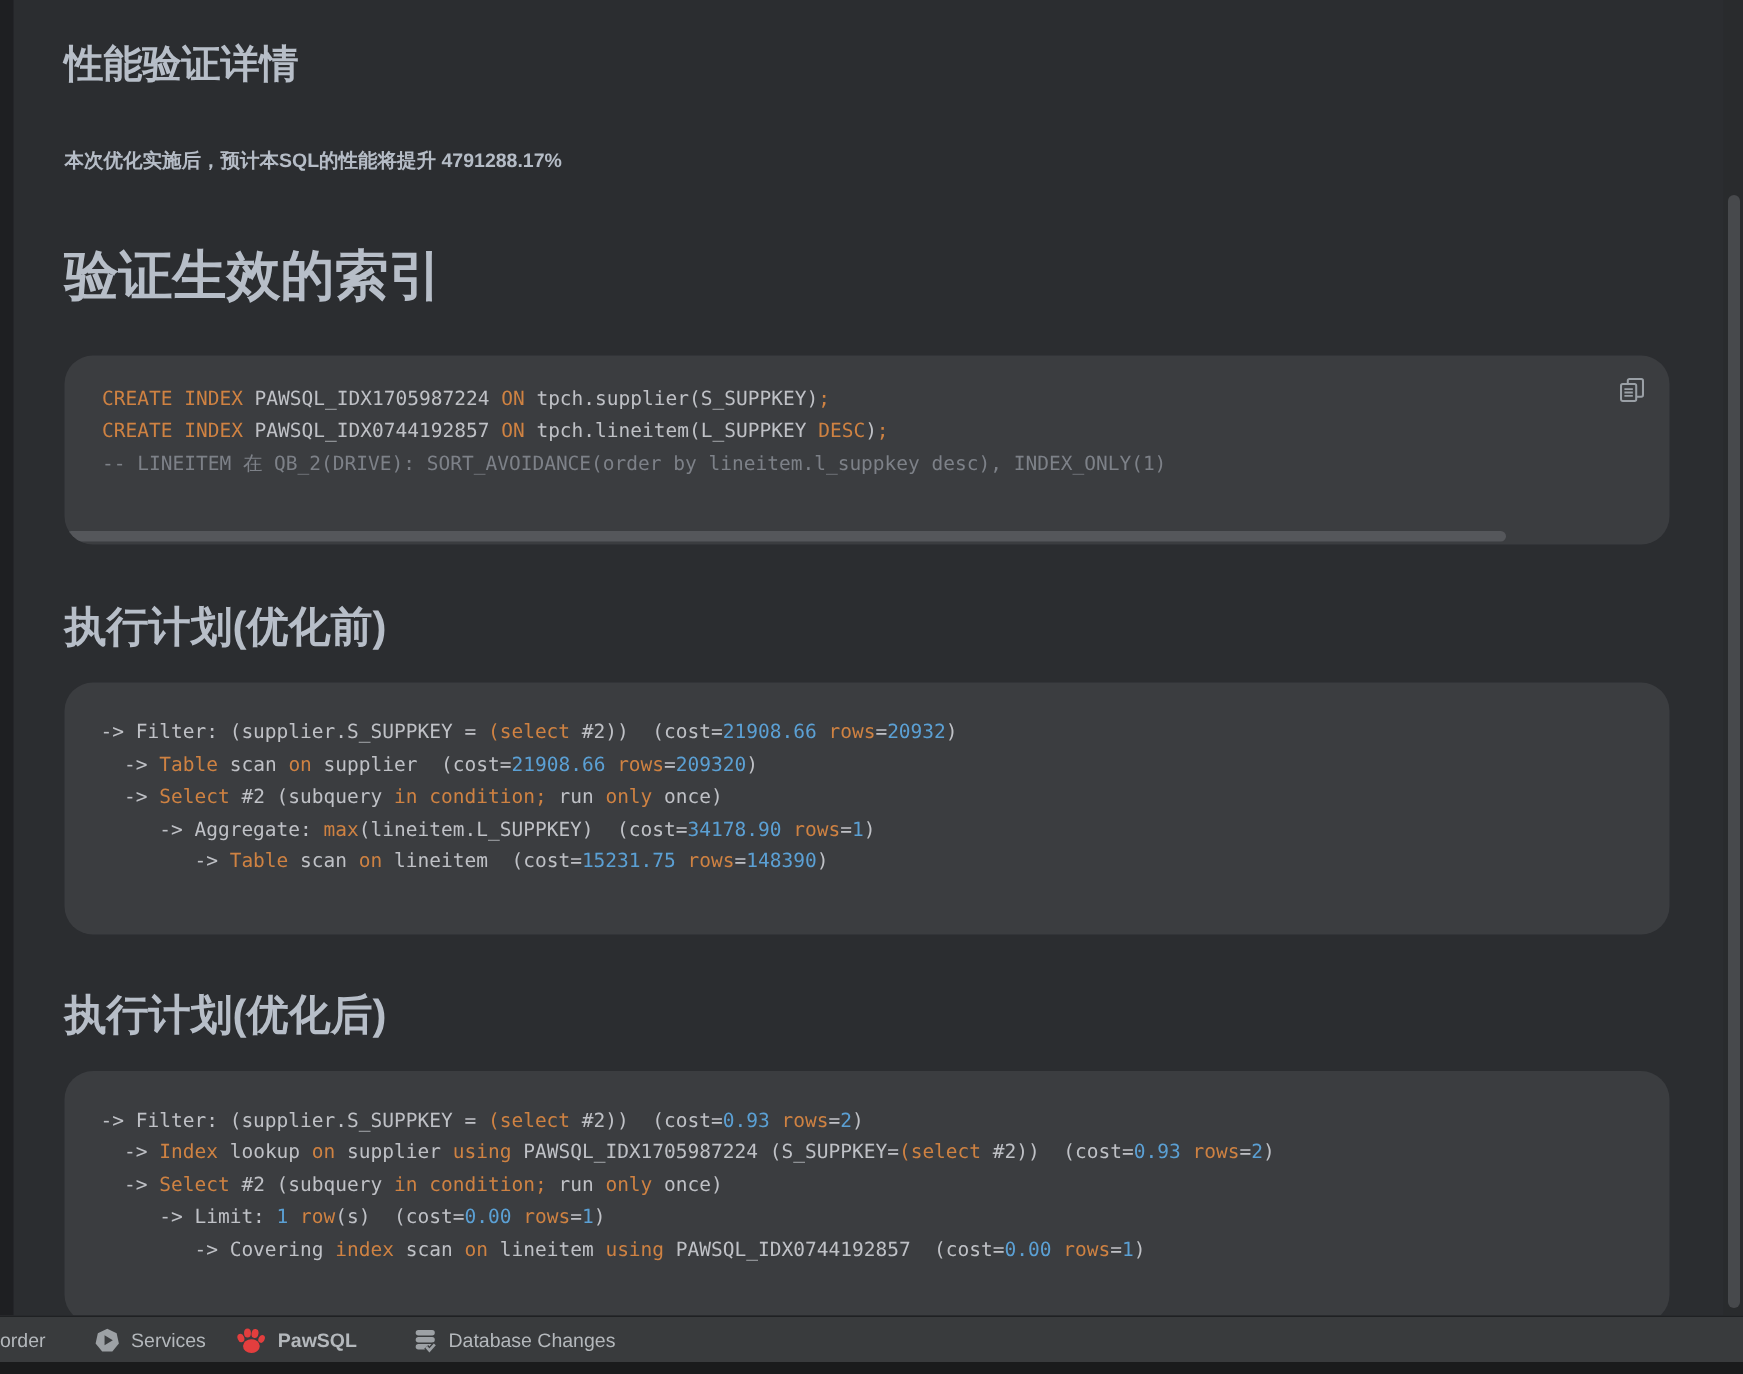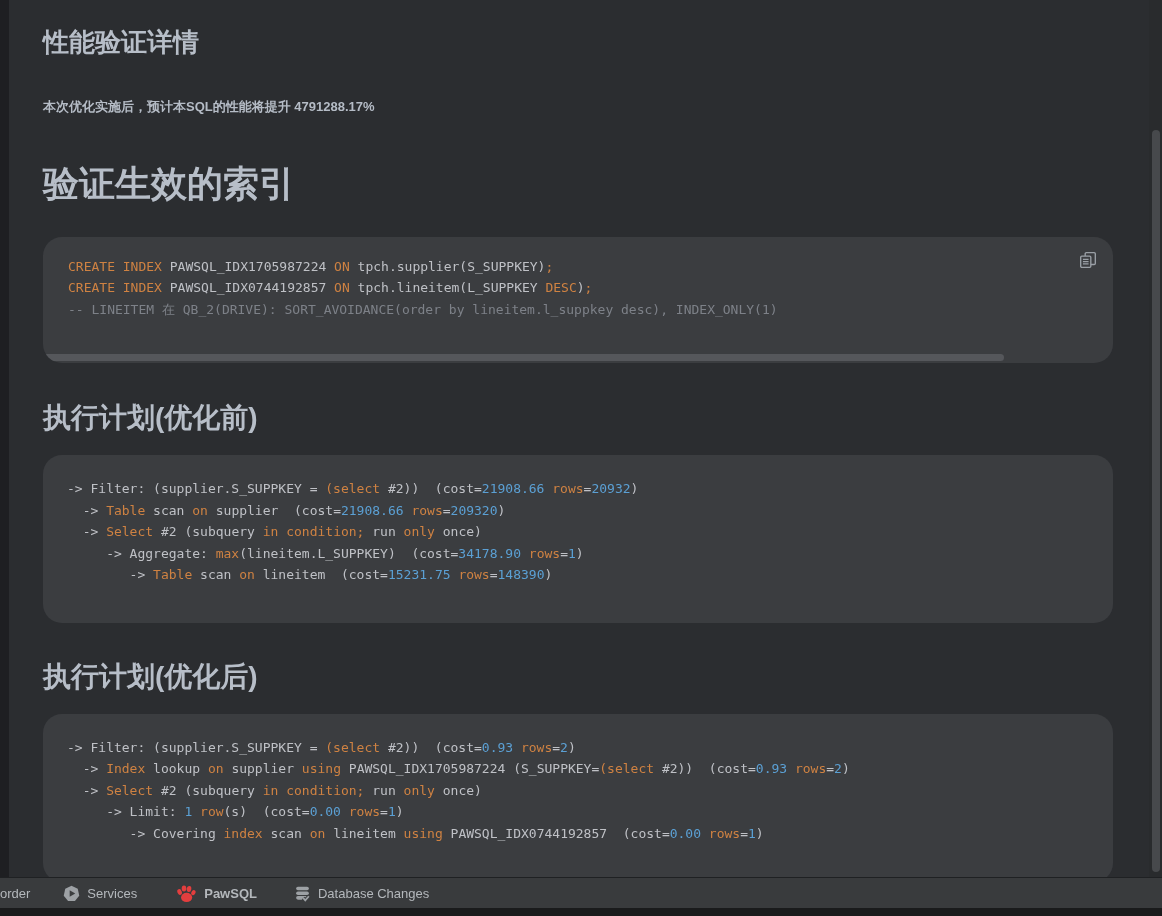--- a/index.html
+++ b/index.html
@@ -39,21 +39,21 @@
   
   .status-bar{
     position:absolute;left:0;right:0;bottom:8px;height:30px;background:#393b3d;
     border-top:1px solid #1f2123;display:flex;align-items:center;
     color:#b4b8bc;font-size:13px;
   }
   .bottom-strip{position:absolute;left:0;right:0;bottom:0;height:8px;background:#1a1b1c;}
   .bar-item{display:flex;align-items:center;height:30px;cursor:pointer;}
   .bar-item .ico{display:inline-flex;margin-right:7px;}
   .bar-item.first{margin-right:33px;}
-  .bar-item.svc{margin-right:39px;}
+  .bar-item.svc{margin-right:20px;}
   .bar-item.paw{margin-right:37px;font-weight:bold;}
 </style>
 </head>
 <body>
 
 <div id="app">
   <div class="left-strip"></div>
 
   <div class="content">
     <div class="inner">

